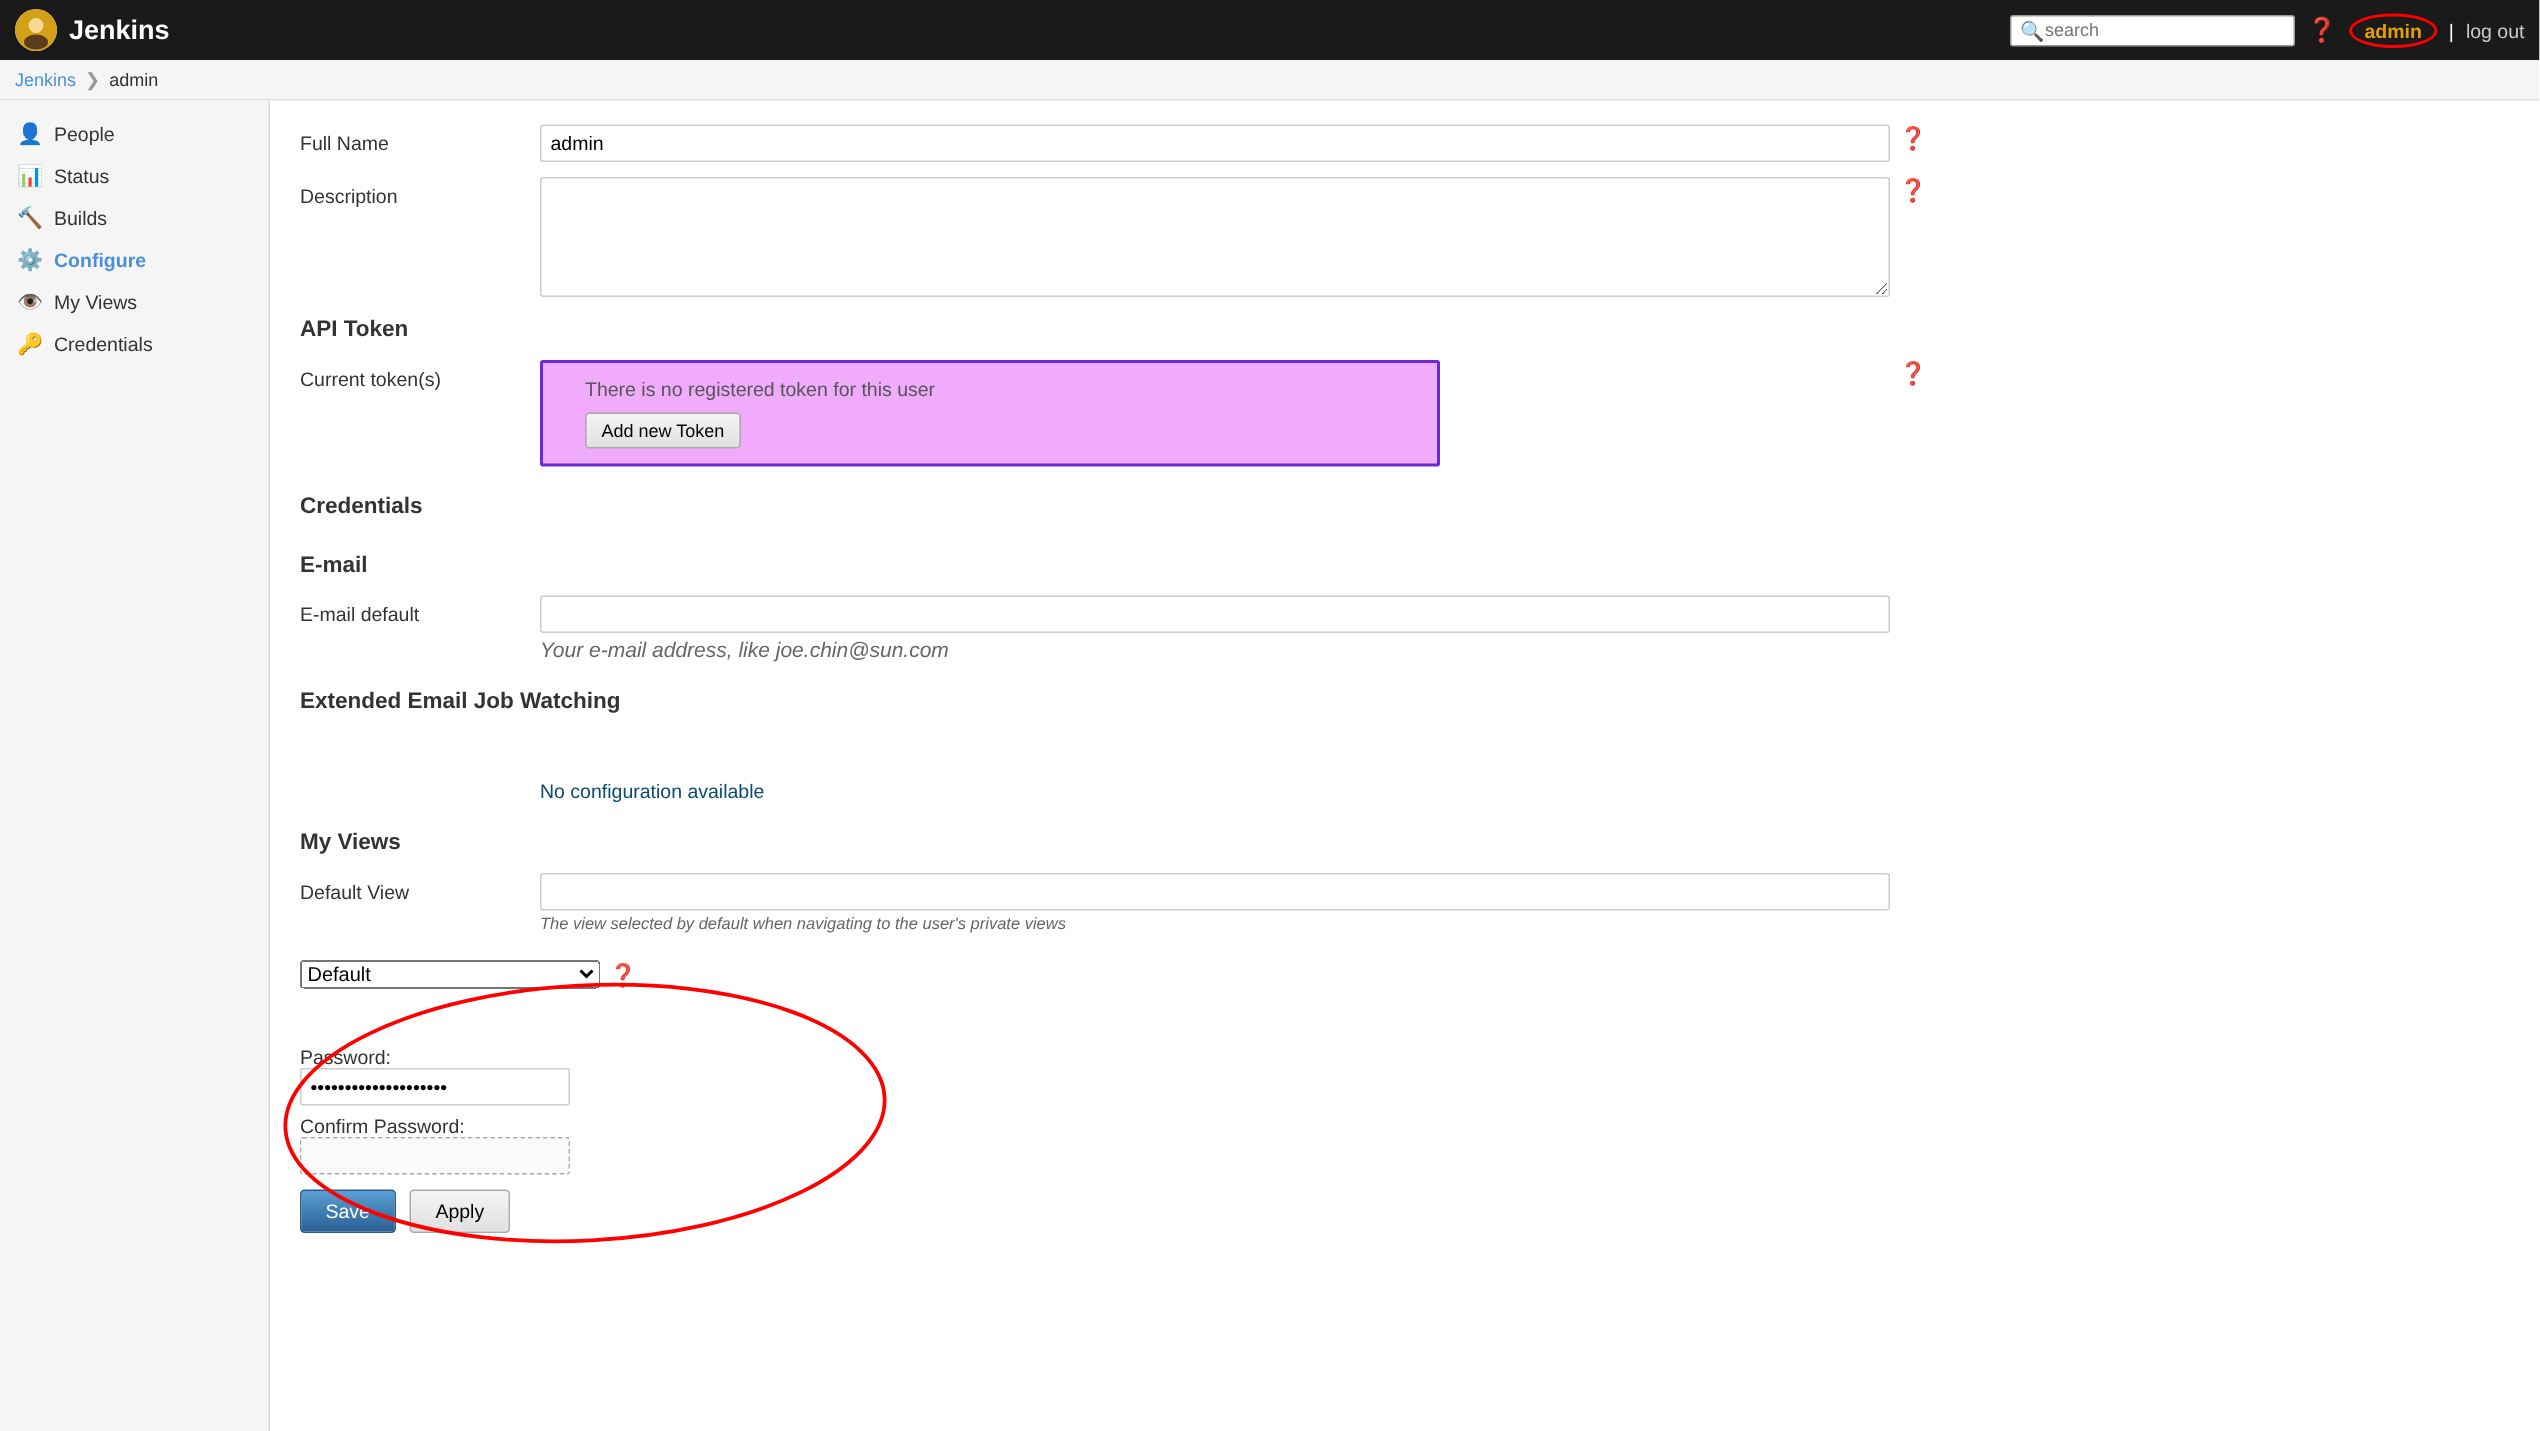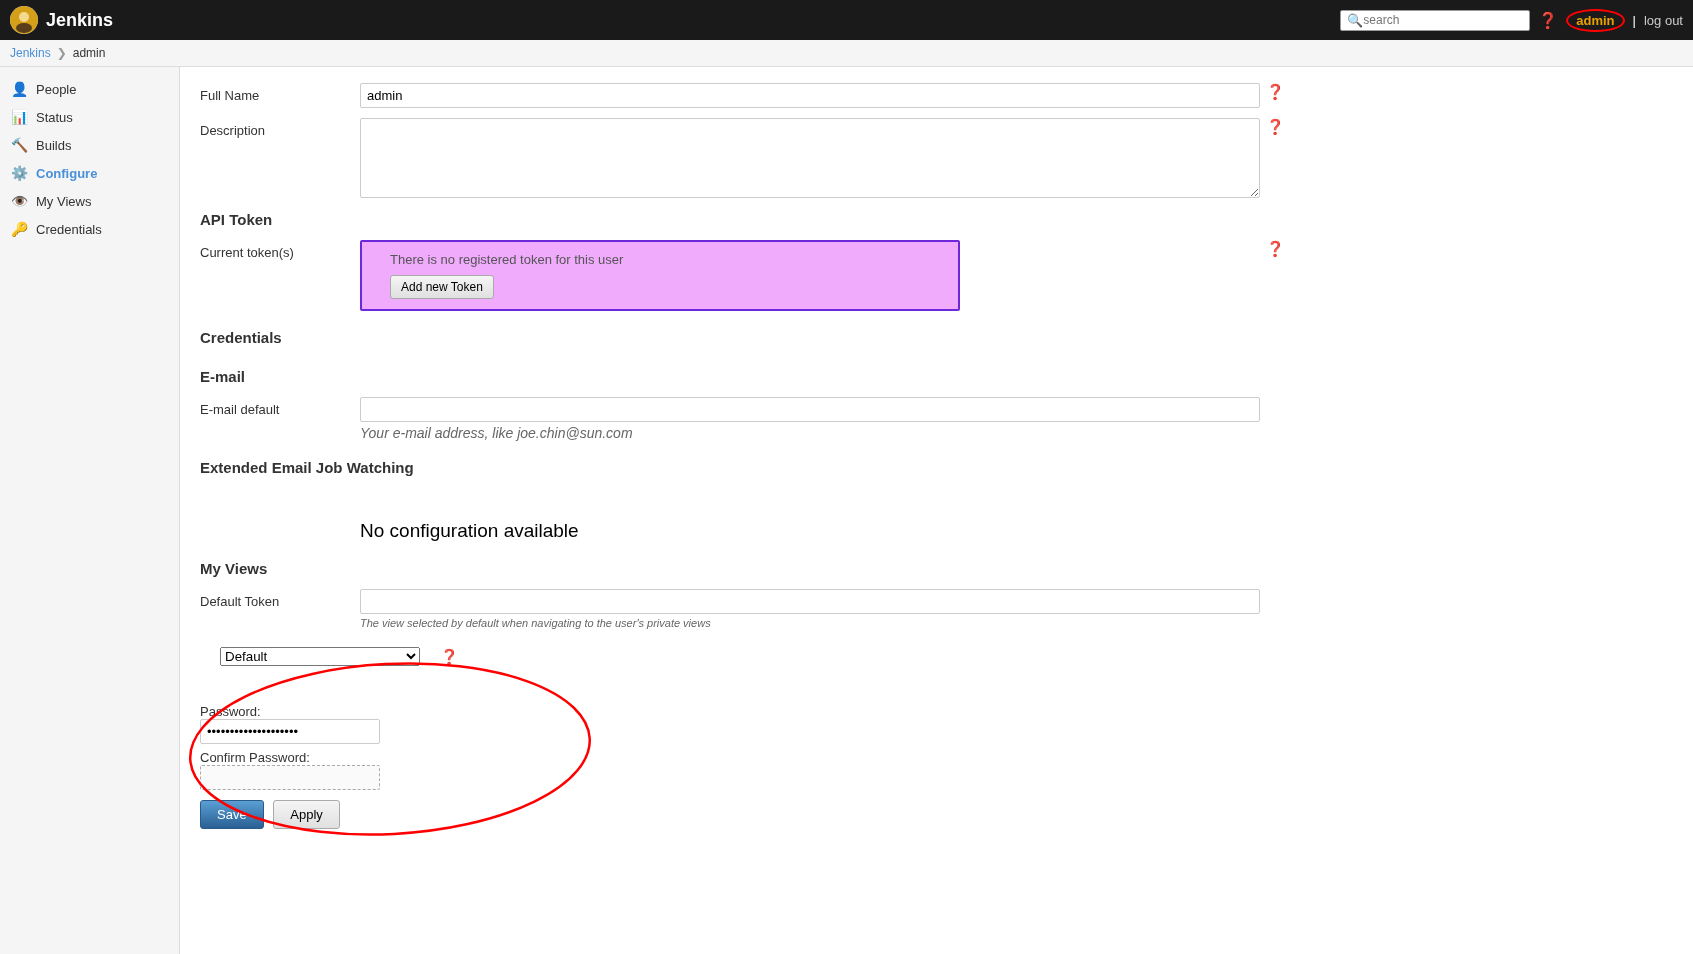--- a/index.html
+++ b/index.html
@@ -374,38 +374,38 @@
           <div class="form-hint">
             <span>Your e-mail address, like joe.chin@sun.com</span>
           </div>
         </div>
       </div>
     </div>
 
     
     <div class="form-section">
       <div class="section-header">Extended Email Job Watching</div>
-      <p style="color:#000000;font-size:19px;margin-left:160px;margin-top:40px;">No configuration available</p>
+      <p style="color:#0c4a6e;font-size:13px;margin-left:160px;margin-top:40px;">No configuration available</p>
     </div>
 
     
     <div class="form-section">
       <div class="section-header">My Views</div>
       <div class="form-row">
-        <div class="form-label">Default Token</div>
+        <div class="form-label">Default View</div>
         <div class="form-field">
           <input type="text" value="" style="">
           <div class="views-hint">The view selected by default when navigating to the user's private views</div>
         </div>
       </div>
     </div>
 
     
     <div class="form-section">
-      <div style="display:flex;align-items:flex-end;gap:20px;margin-left:20px;">
+      <div style="display:flex;align-items:flex-end;gap:6px;">
         <select class="notification-select">
           <option>Default</option>
           <option>Option1</option>
           <option>Option2</option>
         </select>
         <span style="color:#4a90d9;cursor:pointer;font-size:15px;">❓</span>
       </div>
     </div>
 
     

